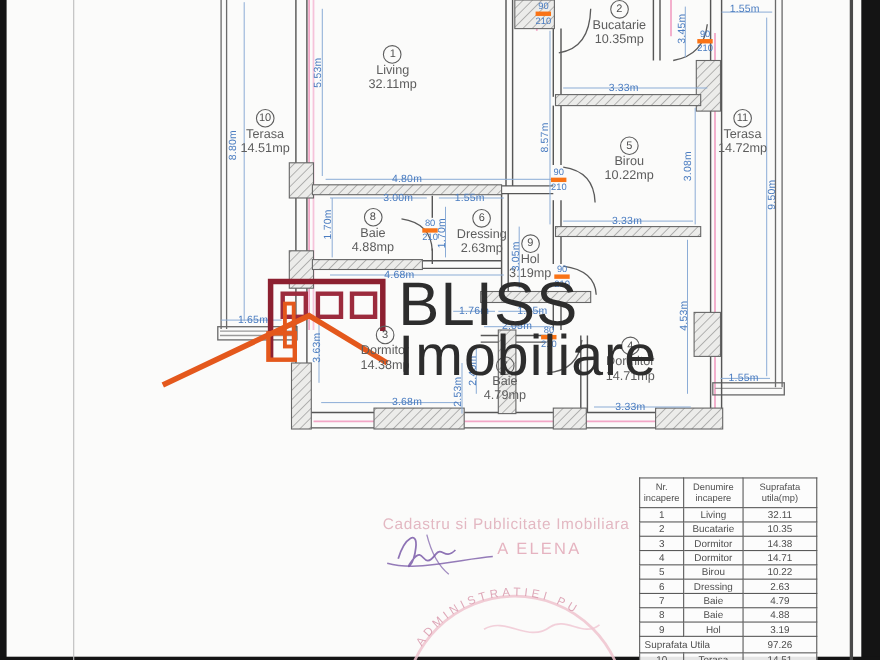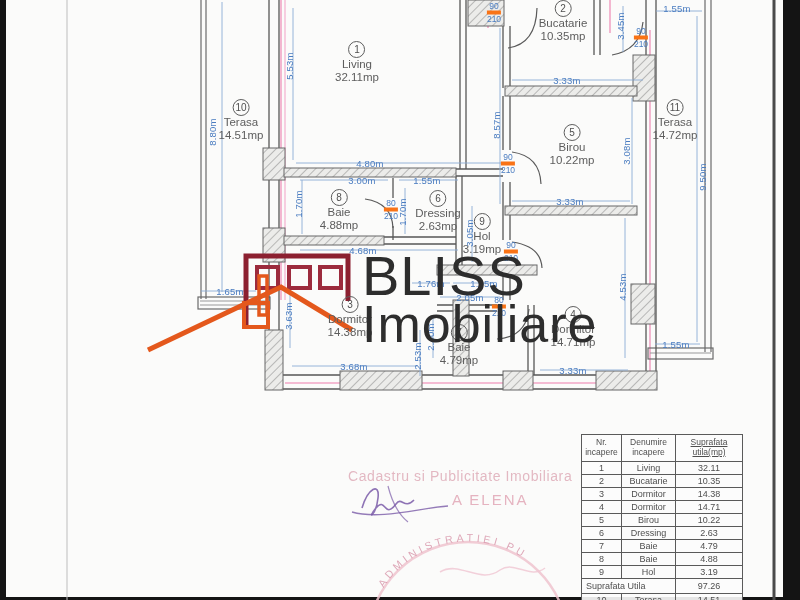--- a/index.html
+++ b/index.html
@@ -40,21 +40,21 @@
   .faint-name { position:absolute; left:452px; top:491px; font-size:15px; color:#e0a2b2;
                 opacity:.8; letter-spacing:2px; }
 
   
   #area-table { position:absolute; left:581px; top:434px; width:161px;
                 border-collapse:collapse; table-layout:fixed; background:rgba(252,252,252,.9); }
   #area-table td, #area-table th { border:1px solid #5a5a5a; font-size:9px; font-weight:normal;
                 color:#4f4f4f; text-align:center; padding:0; line-height:1.15; }
   #area-table th { height:27px; font-size:8.5px; }
   #area-table td { height:13px; }
-  #area-table .c1 { width:40px; } #area-table .c2 { width:54px; } #area-table .c3 { width:67px;text-decoration:underline; }
+  #area-table .c1 { width:40px; } #area-table .c2 { width:54px; } #area-table .c3 { width:67px; }
   #area-table .total td { height:15px;margin-left:19px; }
   #area-table .total .lbl { text-align:left; padding-left:4px; }
 </style>
 </head>
 <body>
 
 <div id="canvas">
 
   <svg id="plan-svg" width="800" height="600" viewBox="0 0 800 600">
     <defs>
@@ -227,21 +227,21 @@
       <div class="dim rot" style="left: 402px; top: 212px;">1.70m</div>
       <div class="dim" style="left: 363px; top: 250px;">4.68m</div>
       <div class="dim rot" style="left: 469px; top: 233px;">3.05m</div>
       <div class="dim" style="left: 431px; top: 283px;">1.76m</div>
       <div class="dim" style="left: 472px; top: 283px; margin-left: 12px;">1.05m</div>
       <div class="dim" style="left: 470px; top: 297px;">2.05m</div>
       <div class="dim" style="left: 230px; top: 291px;">1.65m</div>
       <div class="dim rot" style="left: 288px; top: 316px;">3.63m</div>
       <div class="dim rot" style="left: 430px; top: 337px;">2.40m</div>
       <div class="dim rot" style="left: 417px; top: 356px;">2.53m</div>
-      <div class="dim" style="left: 354px; top: 366px;">3.68m</div>
+      <div class="dim" style="left: 370px; top: 366px;">3.68m</div>
       <div class="dim" style="left: 573px; top: 370px;">3.33m</div>
       <div class="dim rot" style="left: 622px; top: 287px;">4.53m</div>
       <div class="dim" style="left: 676px; top: 344px;">1.55m</div>
       <div class="dim" style="left: 567px; top: 80px;">3.33m</div>
       <div class="dim" style="left: 570px; top: 201px;">3.33m</div>
       <div class="dim rot" style="left: 496px; top: 125px;">8.57m</div>
       <div class="dim rot" style="left: 626px; top: 151px;">3.08m</div>
       <div class="dim rot" style="left: 702px; top: 177px;">9.50m</div>
       <div class="dim rot" style="left: 620px; top: 26px;">3.45m</div>
       <div class="dim" style="left: 677px; top: 8px;">1.55m</div>

